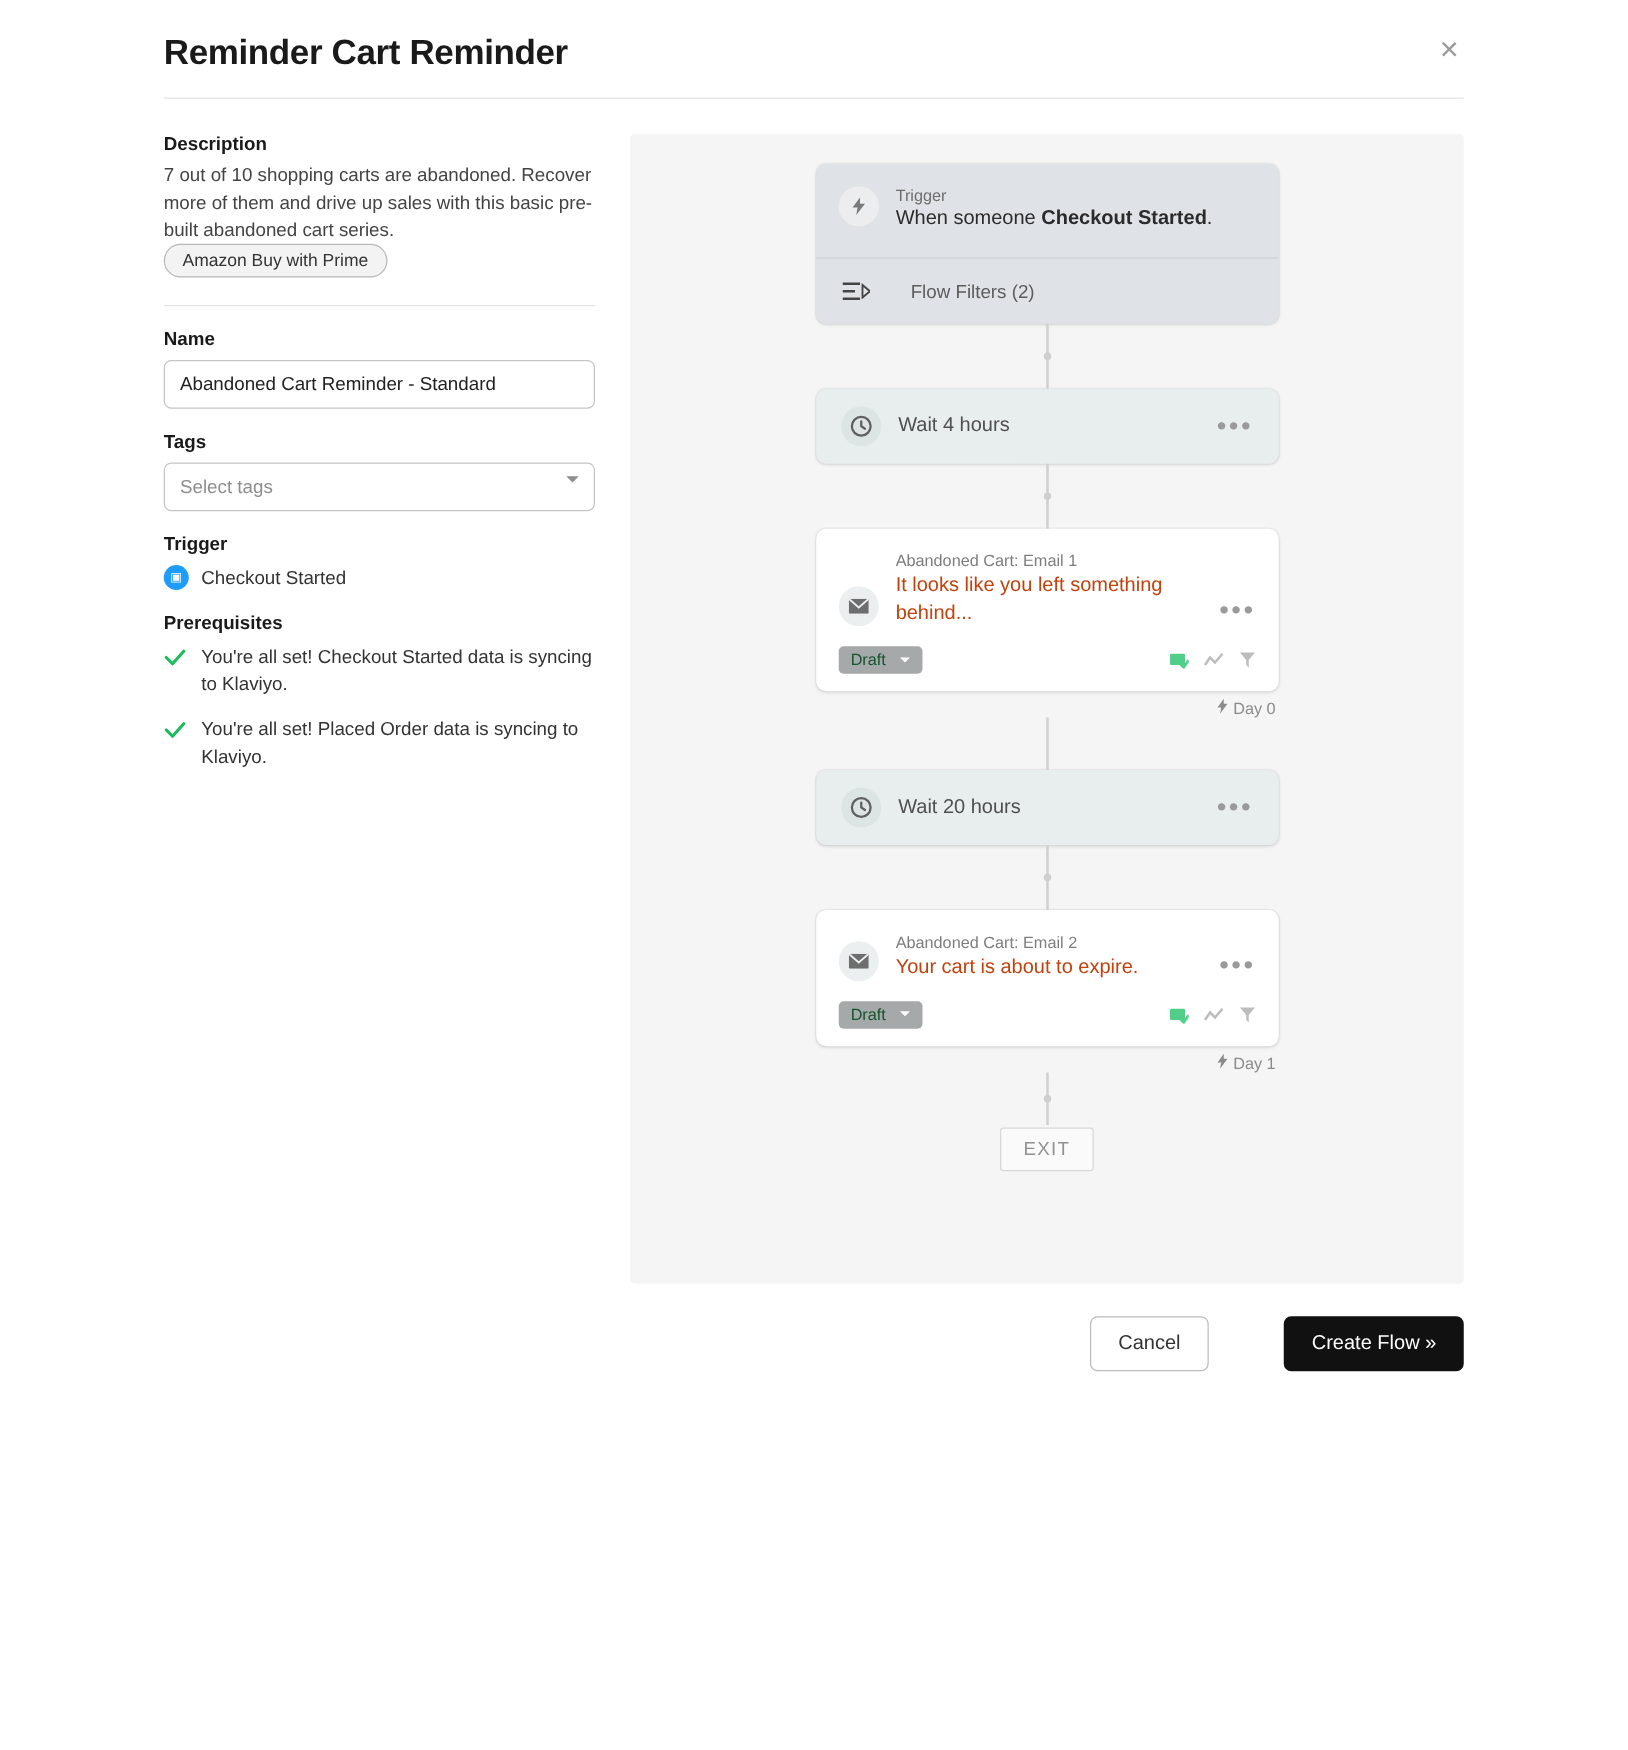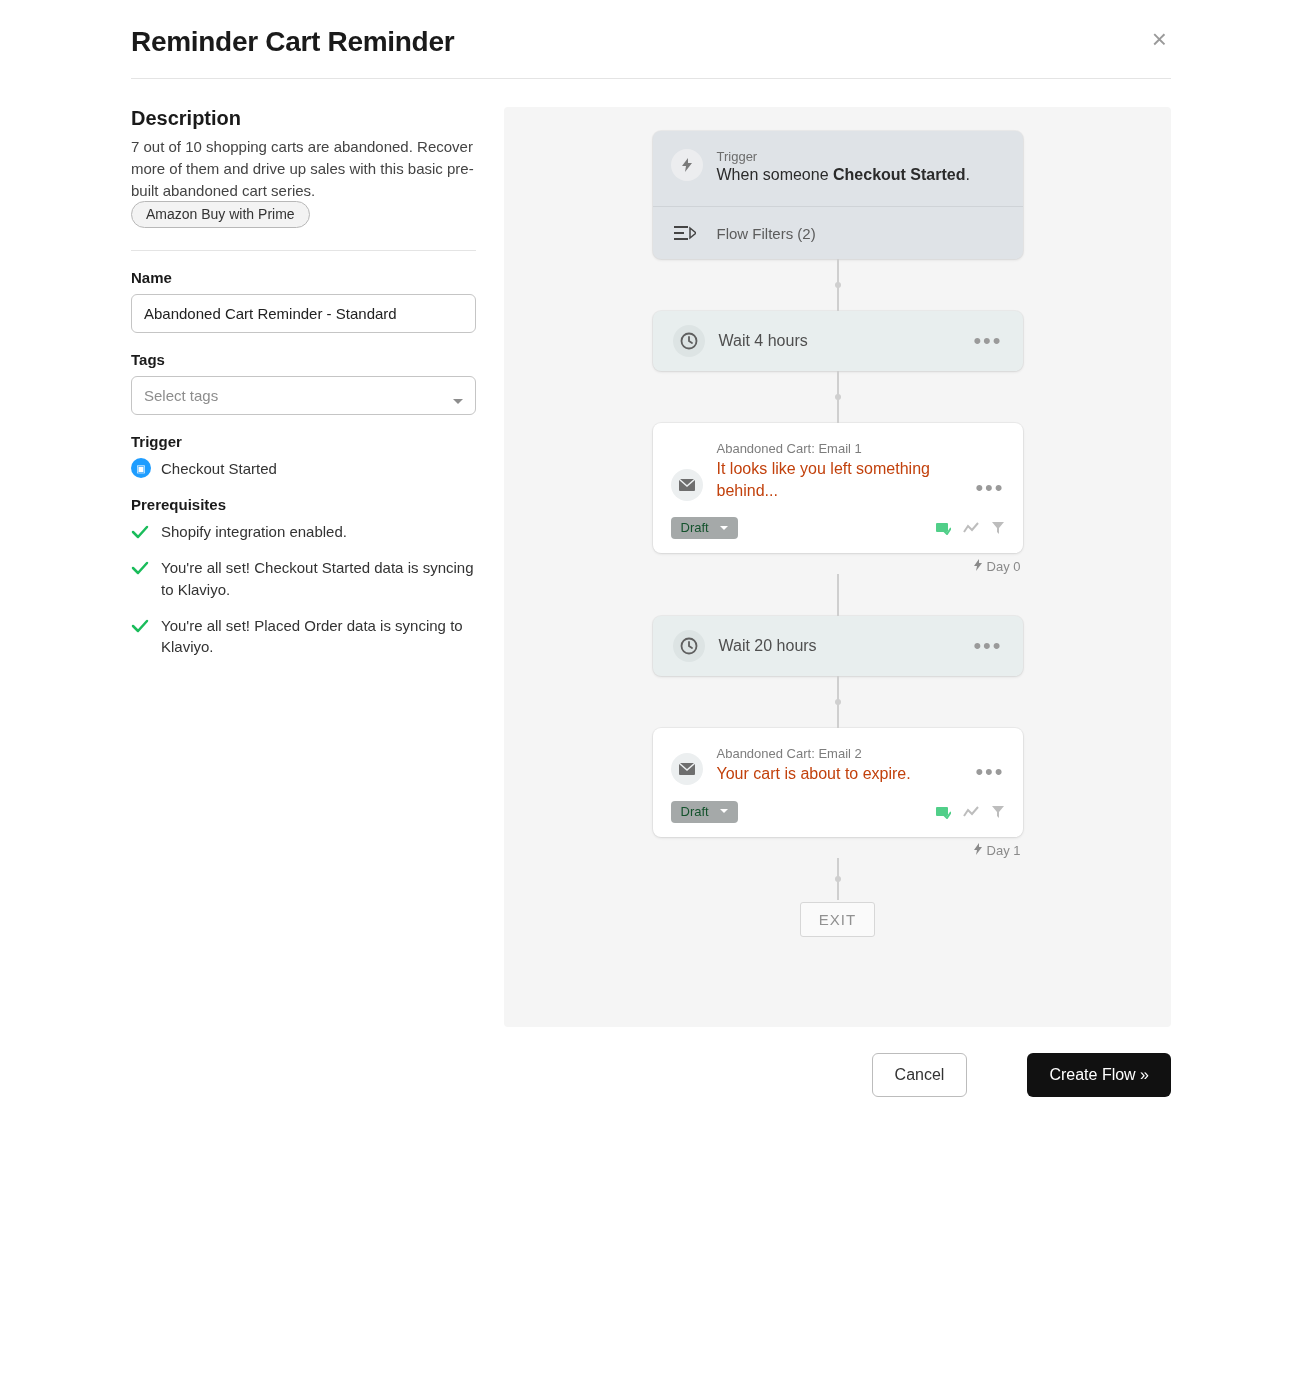--- a/index.html
+++ b/index.html
@@ -42,21 +42,21 @@
     gap: 28px;
     padding-top: 28px;
   }
 
   
   .left-col {
     width: 345px;
     flex-shrink: 0;
   }
   .section-head {
-    font-size: 20px;
+    font-size: 15px;
     font-weight: 600;
     margin: 0 0 6px;
   }
   .desc-text {
     font-size: 15px;
     line-height: 1.45;
     color: #444;
     margin: 0 0 0;
   }
   .chip {
@@ -84,21 +84,21 @@
     border: 1px solid #c5c5c5;
     border-radius: 6px;
     padding: 10px 12px;
     font-size: 15px;
     background: #fff;
     color: #222;
   }
   .select-input {
     display: flex;
     justify-content: space-between;
-    align-items: flex-end;
+    align-items: flex-start;
     cursor: pointer;
   }
   .select-placeholder { color: #8d8d8d; }
   .caret-down {
     width: 0; height: 0;
     border-left: 5px solid transparent;
     border-right: 5px solid transparent;
     border-top: 5px solid #8d8d8d;
   }
   .field-spacer { height: 18px; }
@@ -188,21 +188,21 @@
   .trigger-top-text .tlabel {
     font-size: 13px; color:#6d6d6d; margin-bottom:2px;
   }
   .trigger-top-text .tmain {
     font-size: 16px; color:#2b2b2b;
   }
   .trigger-top-text .tmain b { font-weight:700; }
   .trigger-bottom {
     border-top: 1px solid #cfd3d7;
     padding: 14px 18px;
-    display:flex; align-items:center; gap:18px;
+    display:flex; align-items:center; gap:30px;
     color:#5c5c5c; font-size:15px;
   }
   .filter-icn {
     width:28px; height:24px;
     display:flex; align-items:center; justify-content:center;
     color:#444;
   }
 
   
   .connector {
@@ -359,28 +359,20 @@
       <p class="field-label">Trigger</p>
       <div class="trigger-row">
         <span class="trigger-dot">▣</span>
         <span class="trigger-name">Checkout Started</span>
       </div>
 
       <div class="field-spacer"></div>
 
       <p class="field-label">Prerequisites</p>
       <div class="prereq-list">
-        <div class="prereq-item">
-          <span class="check-icn">
-            <svg width="18" height="18" viewBox="0 0 18 18">
-                <polyline points="2,9 7,14 16,4" fill="none" stroke="#1abc5b" stroke-width="2.5" stroke-linecap="round" stroke-linejoin="round"></polyline>
-              </svg>
-          </span>
-          <span class="prereq-text">Shopify integration enabled.</span>
-        </div>
         <div class="prereq-item">
           <span class="check-icn">
             <svg width="18" height="18" viewBox="0 0 18 18">
                 <polyline points="2,9 7,14 16,4" fill="none" stroke="#1abc5b" stroke-width="2.5" stroke-linecap="round" stroke-linejoin="round"></polyline>
               </svg>
           </span>
           <span class="prereq-text">You're all set! Checkout Started data is syncing to Klaviyo.</span>
         </div>
         <div class="prereq-item">
           <span class="check-icn">

